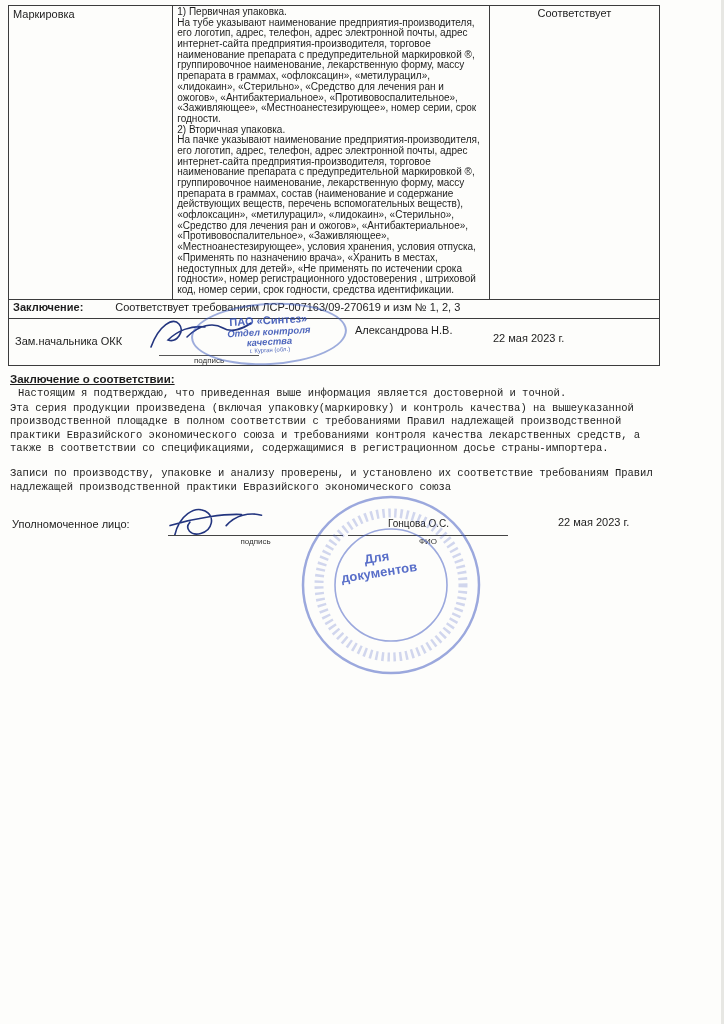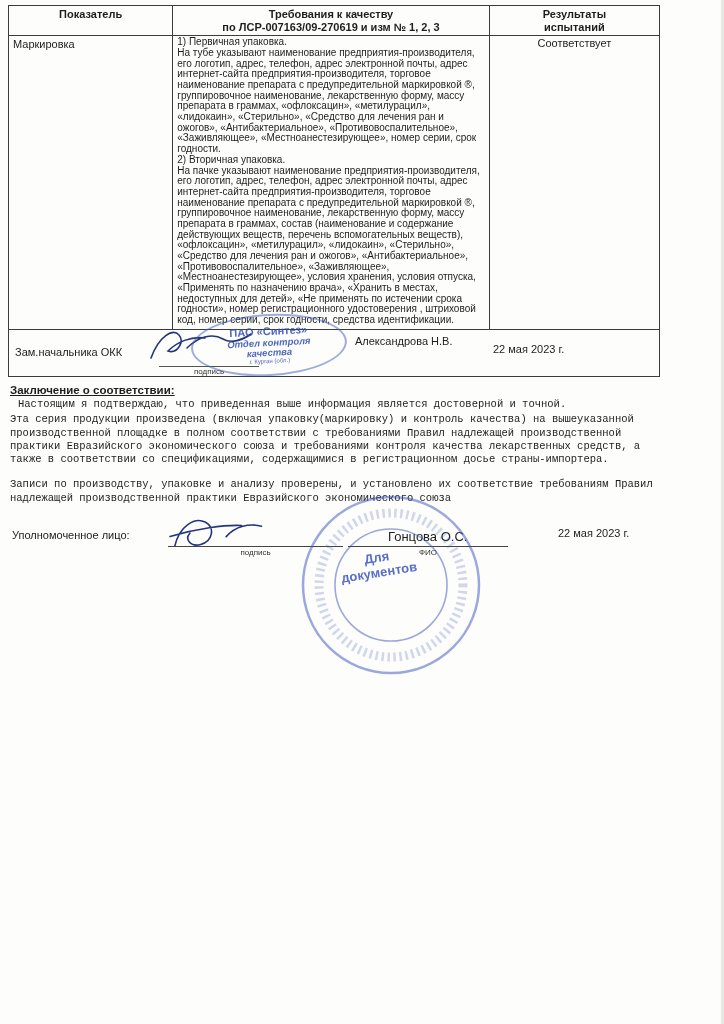--- a/index.html
+++ b/index.html
@@ -31,64 +31,58 @@
   .qc4{font-size:6px;}
   .conf-title{margin-top:7px;font-size:11.5px;font-weight:bold;text-decoration:underline;padding-left:2px;}
   .conf-p{font-size:10.5px;line-height:1.27;margin:2px 0 0 0;padding-left:2px;font-family:Liberation Mono, monospace;}
   .conf-p.first{text-indent:8px;}
   .conf-p.gapped{margin-top:12px;}
   .auth-row{position:relative;height:46px;margin-top:16px;}
   .auth-label{position:absolute;left:4px;top:8px;font-size:11px;}
   .sig2{position:absolute;left:158px;top:-12px;color:#23357f;transform:rotate(-4deg);}
   .auth-sigline{position:absolute;left:160px;top:25px;width:175px;border-top:1px solid #444;}
   .auth-sigcaption{position:absolute;left:160px;top:27px;width:175px;text-align:center;font-size:8px;color:#333;}
-  .auth-name{position:absolute;left:380px;top:8px;font-size:13px;}
+  .auth-name{position:absolute;left:380px;top:8px;font-size:10px;}
   .auth-nameline{position:absolute;left:340px;top:25px;width:160px;border-top:1px solid #444;}
   .auth-namecaption{position:absolute;left:340px;top:27px;width:160px;text-align:center;font-size:8px;color:#333;}
   .auth-date{position:absolute;left:550px;top:6px;font-size:11px;white-space:nowrap;}
   .round-stamp{position:absolute;left:300px;top:494px;width:182px;height:182px;opacity:0.5;pointer-events:none;}
   .doc-stamp{position:absolute;left:318px;top:551px;width:120px;transform:rotate(-9deg);color:rgba(59,85,192,0.85);font-weight:bold;text-align:center;line-height:1.15;pointer-events:none;}
   .doc-stamp .l1,.doc-stamp .l2{font-size:13px;}
 </style>
 </head>
 <body>
 
 <div class="page">
   <div class="doc">
 
     <table class="main">
       <colgroup>
           <col class="c1">
           <col class="c2">
           <col class="c3">
         </colgroup>
       <tbody>
-        <tr>
-          <td class="hdr">Показатель</td>
-          <td class="hdr">
-            <div>Требования к качеству</div>
-            <div>по ЛСР-007163/09-270619 и изм № 1, 2, 3</div>
-          </td>
-          <td class="hdr">
-            <div>Результаты</div>
-            <div>испытаний</div>
-          </td>
-        </tr>
 
         <tr>
           <td class="ind">Маркировка</td>
           <td class="req">1) Первичная упаковка.
 На тубе указывают наименование предприятия-производителя, его логотип, адрес, телефон, адрес электронной почты, адрес интернет-сайта предприятия-производителя, торговое наименование препарата с предупредительной маркировкой ®, группировочное наименование, лекарственную форму, массу препарата в граммах, «офлоксацин», «метилурацил», «лидокаин», «Стерильно», «Средство для лечения ран и ожогов», «Антибактериальное», «Противовоспалительное», «Заживляющее», «Местноанестезирующее», номер серии, срок годности.
  2) Вторичная упаковка.
  На пачке указывают наименование предприятия-производителя, его логотип, адрес, телефон, адрес электронной почты, адрес интернет-сайта предприятия-производителя, торговое наименование препарата с предупредительной маркировкой ®, группировочное наименование, лекарственную форму, массу препарата в граммах, состав (наименование и содержание действующих веществ, перечень вспомогательных веществ), «офлоксацин», «метилурацил», «лидокаин», «Стерильно», «Средство для лечения ран и ожогов», «Антибактериальное», «Противовоспалительное», «Заживляющее», «Местноанестезирующее», условия хранения, условия отпуска, «Применять по назначению врача», «Хранить в местах, недоступных для детей», «Не применять по истечении срока годности»,  номер регистрационного удостоверения , штриховой код, номер серии, срок годности, средства идентификации.</td>
           <td class="res">Соответствует</td>
         </tr>
 
 
 
+        <tr>
+          <td class="wide" colspan="3">
+            <span class="lbl-b">Заключение:</span><span class="gap-32">Соответствует требованиям ЛСР-007163/09-270619 и изм № 1, 2, 3</span>
+          </td>
+        </tr>
 
         <tr>
           <td class="sig-row" colspan="3">
             <span class="pos">Зам.начальника ОКК</span>
             <span class="sig1">
               <svg width="120" height="52" viewBox="0 0 120 52" aria-hidden="true">
                 <path d="M10 40 C 18 18, 32 10, 38 17 C 44 24, 36 36, 27 33 C 36 24, 50 18, 64 20 M 46 30 C 58 18, 72 15, 82 21 C 90 26, 102 22, 110 16" fill="none" stroke="currentColor" stroke-width="1.6" stroke-linecap="round"></path>
               </svg>
             </span>
             <span class="sig-caption">подпись</span>

